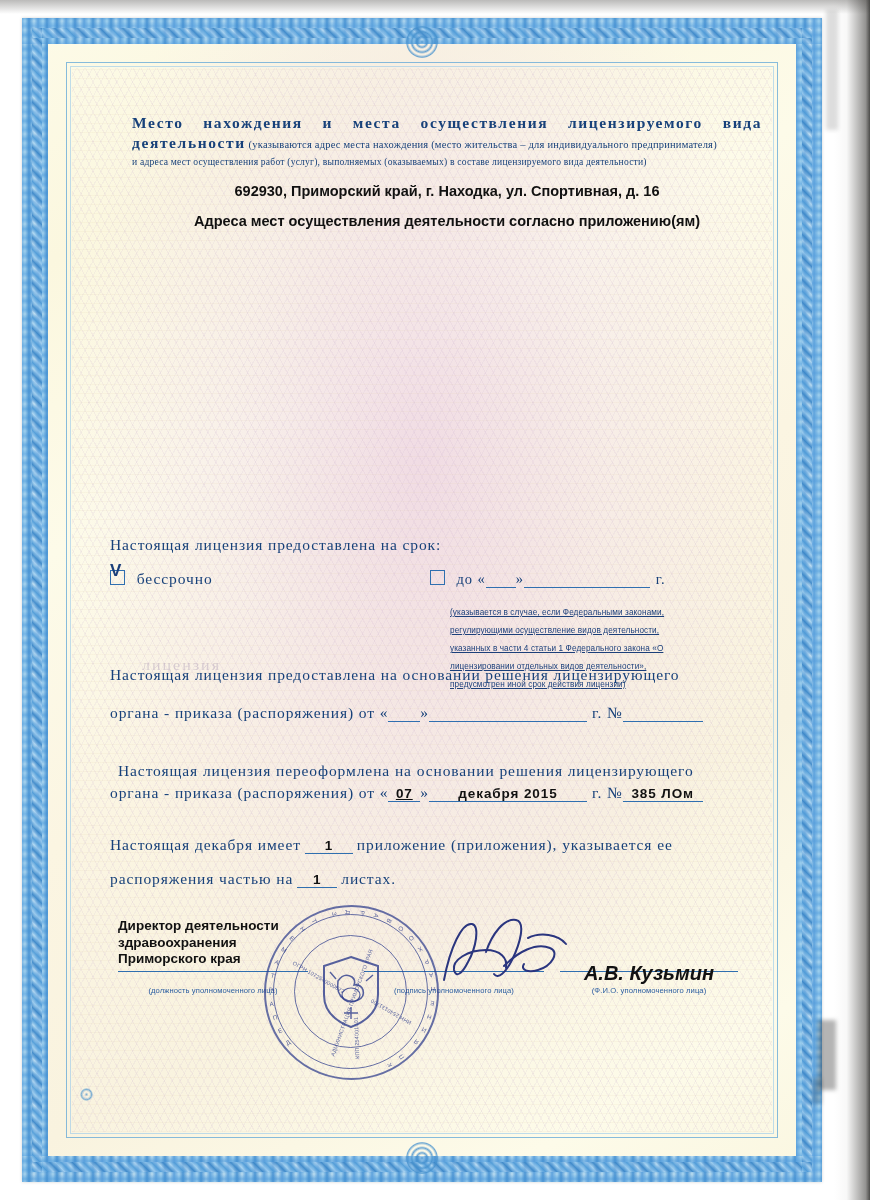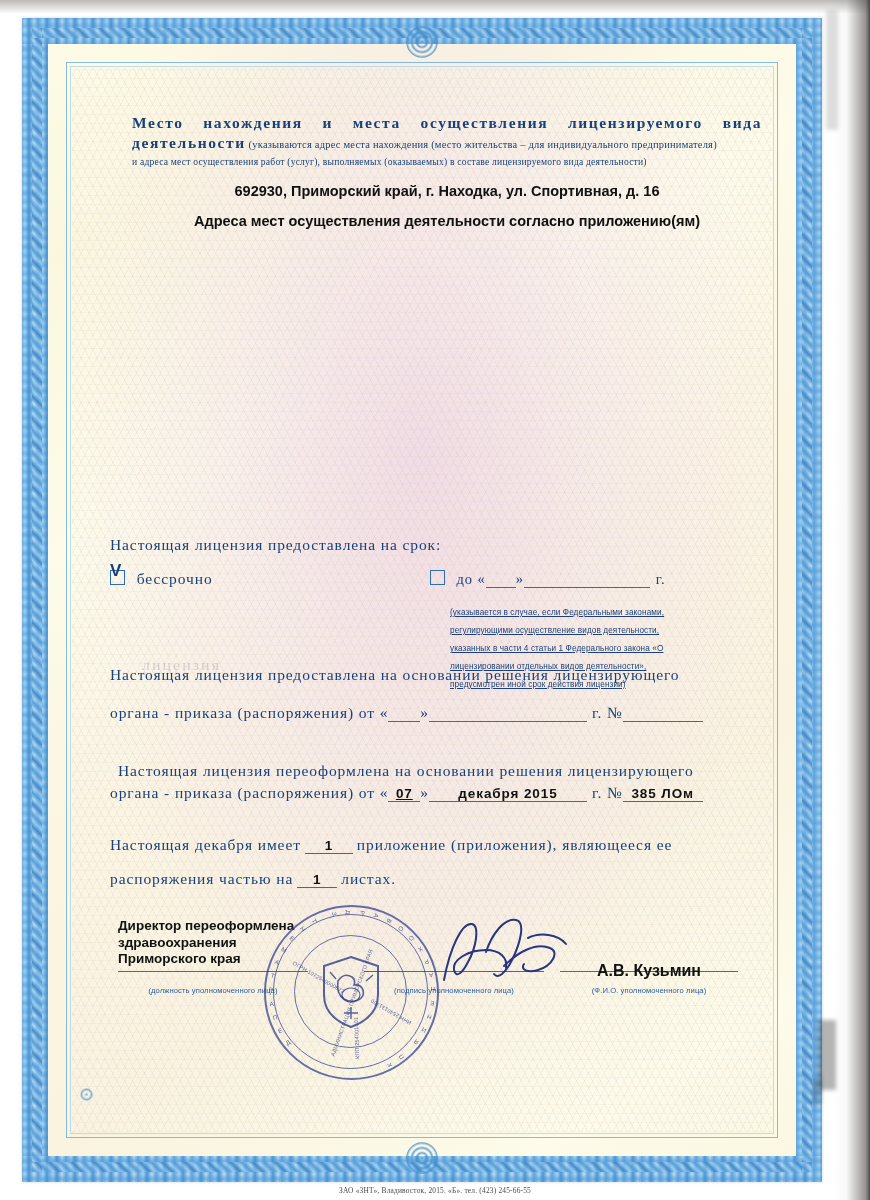--- a/index.html
+++ b/index.html
@@ -236,23 +236,24 @@
     line-height: 16.5px;
   }
   .sig-caps {
     font-family: "Liberation Sans", sans-serif;
     font-size: 7.6px;
     color: #2a5da0;
     letter-spacing: 0.1px;
   }
   .sig-name {
     font-family: "Liberation Sans", sans-serif;
-    font-size: 16px;
+    font-size: 20px;
     font-weight: bold;
     color: #111;
+    font-style: italic;
   }
   .sig-rule {
     border-bottom: 1px solid #2f6fb0;
     height: 1px;
   }
 
   
   .stamp {
     position: absolute;
     left: 264px; top: 905px;
@@ -350,29 +351,29 @@
     <div class="sec" style="left:88px; top:686px;">
       <span>органа - приказа (распоряжения) от «</span><span class="ul empty" style="width:32px;">.</span><span>»</span><span class="ul empty" style="width:158px;">.</span><span style="margin-left:5px;">г. №</span><span class="ul empty" style="width:80px;">.</span>
     </div>
 
     <div class="sec" style="left:96px; top:728px;margin-top:16px;">Настоящая лицензия переоформлена на основании решения лицензирующего</div>
     <div class="sec" style="left:88px; top:766px;">
       <span>органа - приказа (распоряжения) от «</span><span class="ul" style="width:32px;text-decoration:underline;">07</span><span>»</span><span class="ul" style="width:158px;">декабря 2015</span><span style="margin-left:5px;">г. №</span><span class="ul" style="width:80px;">385 ЛОм</span>
     </div>
 
     <div class="sec" style="left:88px; top:818px;">
-      <span>Настоящая декабря имеет</span><span class="ul" style="width:48px; margin:0 4px;">1</span><span>приложение (приложения), являющееся ее</span>
+      <span>Настоящая декабря имеет</span><span class="ul" style="width:48px; margin:0 4px;">1</span><span>приложение (приложения), указывается ее</span>
     </div>
     <div class="sec" style="left:88px; top:852px;">
       <span>распоряжения частью на</span><span class="ul" style="width:40px; margin:0 4px;">1</span><span>листах.</span>
     </div>
 
     <div style="position:absolute; left:96px; top:900px; width:640px;">
       <div class="sig-role">
-        <div>Директор переоформлена</div>
+        <div>Директор деятельности</div>
         <div>здравоохранения</div>
         <div>Приморского края</div>
       </div>
 
       <div style="position:relative; height:16px; margin-top:2px;">
         <div class="sig-rule" style="position:absolute; left:0; top:0; width:190px;"></div>
         <div class="sig-rule" style="position:absolute; left:246px; top:0; width:180px;"></div>
         <div class="sig-rule" style="position:absolute; left:442px; top:0; width:178px;"></div>
       </div>
 
@@ -445,14 +446,13 @@
       <path d="M96 30 C108 24, 126 26, 134 36"></path>
     </g>
   </svg>
 
   <div class="scan-edge-right"></div>
   <div class="scan-edge-top"></div>
   <div class="scan-smudge" style="left:818px; top:1020px; width:18px; height:70px;"></div>
   <div class="scan-smudge" style="left:812px; top:1078px; width:10px; height:26px; opacity:.6;"></div>
   <div class="scan-smudge" style="left:826px; top:10px; width:12px; height:120px; opacity:.45;"></div>
 
-  <div class="footer">ЗАО «ЗНТ», Владивосток, 2015. «Б». тел. (423) 245-66-55</div>
 </div>
 
 </body></html>

